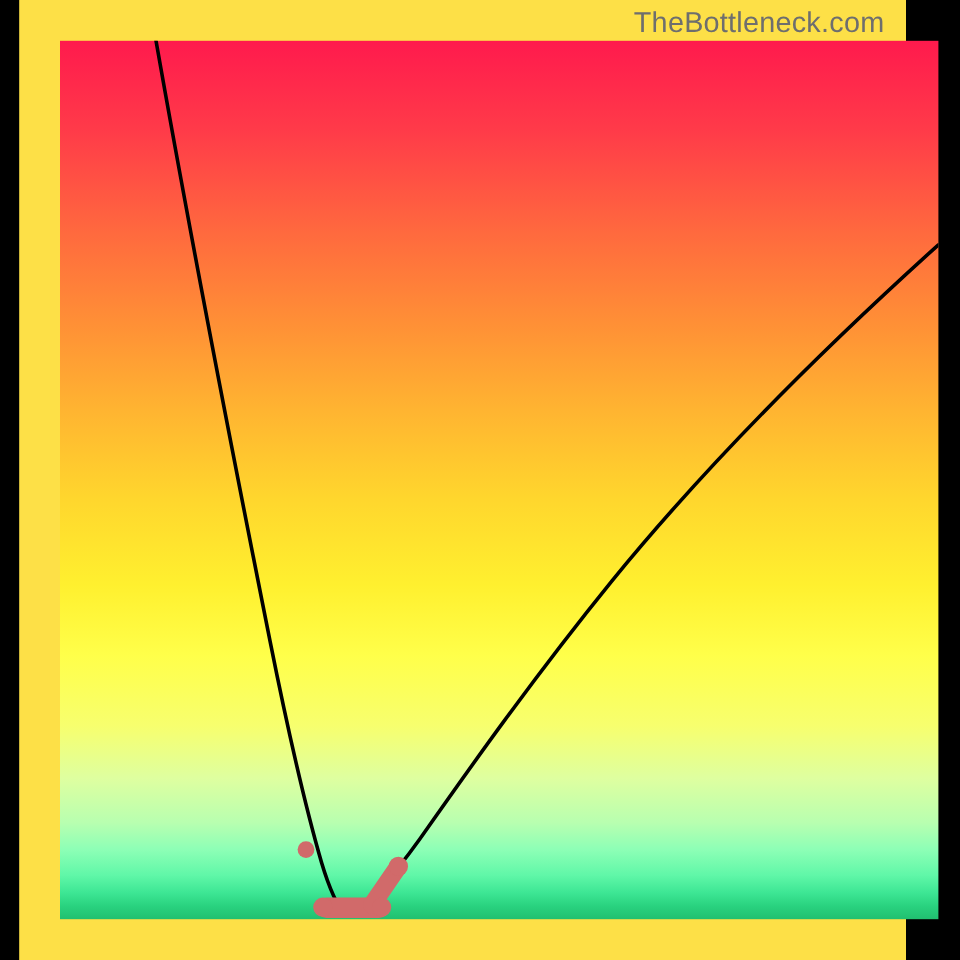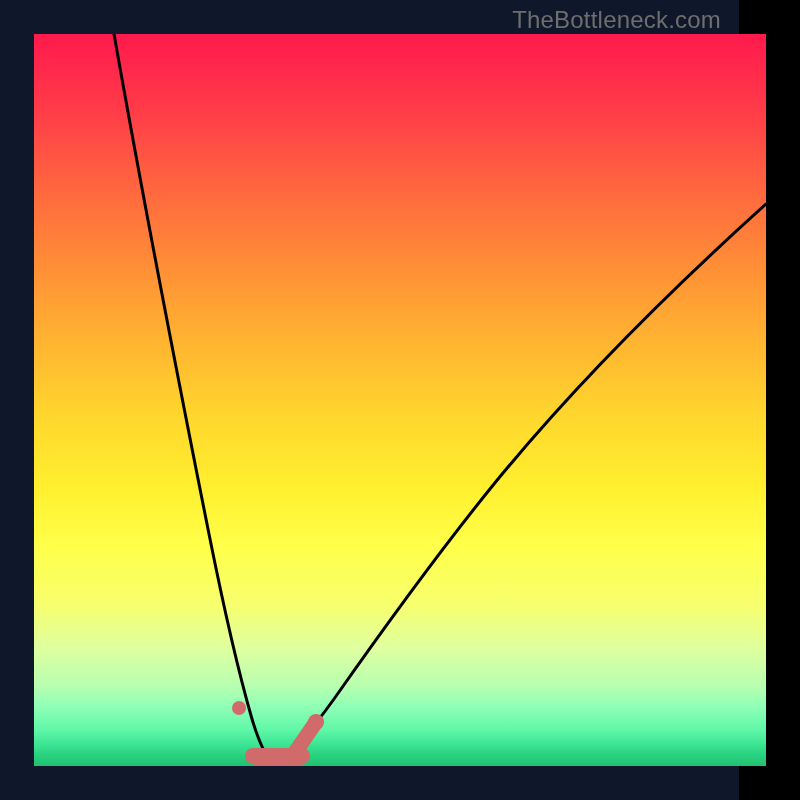--- a/index.html
+++ b/index.html
@@ -6,25 +6,25 @@
     margin: 0;
     padding: 0;
     width: 800px;
     height: 800px;
     background: #000000;
     overflow: hidden;
     font-family: Arial, Helvetica, sans-serif;
   }
   .frame {
     position: absolute;
-    left: 0;
+    left: 16px;
     top: 0;
     width: 739px;
     height: 800px;
-    background: #0f172a;
+    background: #fde047;
   }
   .plot-area {
     position: absolute;
     left: 34px;
     top: 34px;
     width: 732px;
     height: 732px;
     background: linear-gradient(
       to bottom,
       #ff1a4d 0%,

